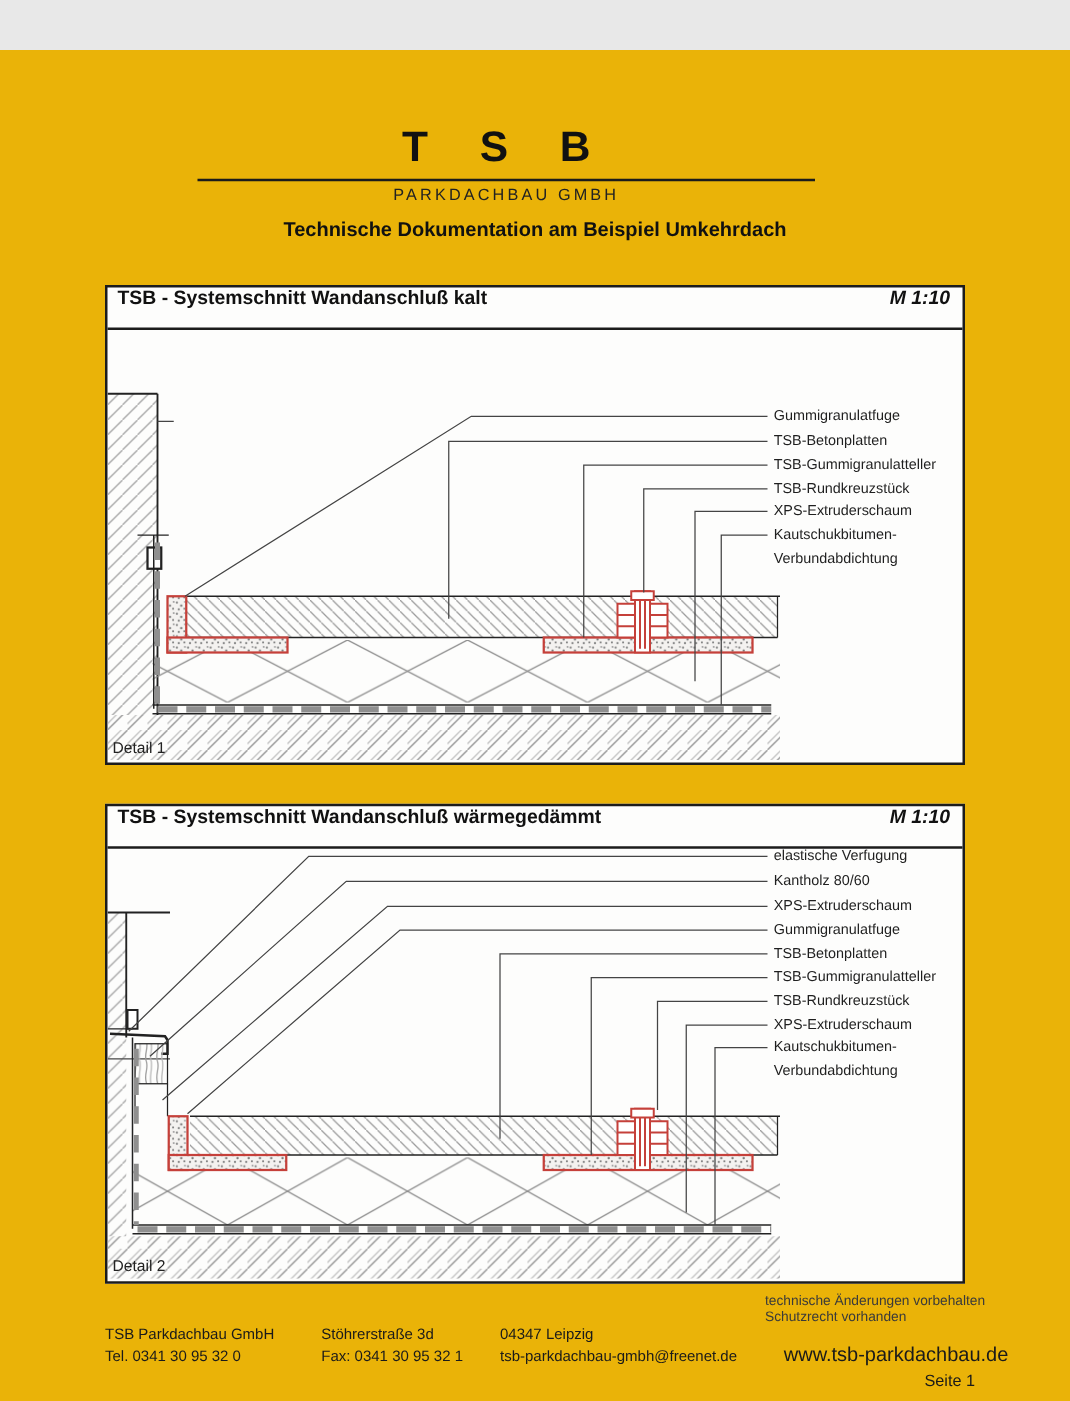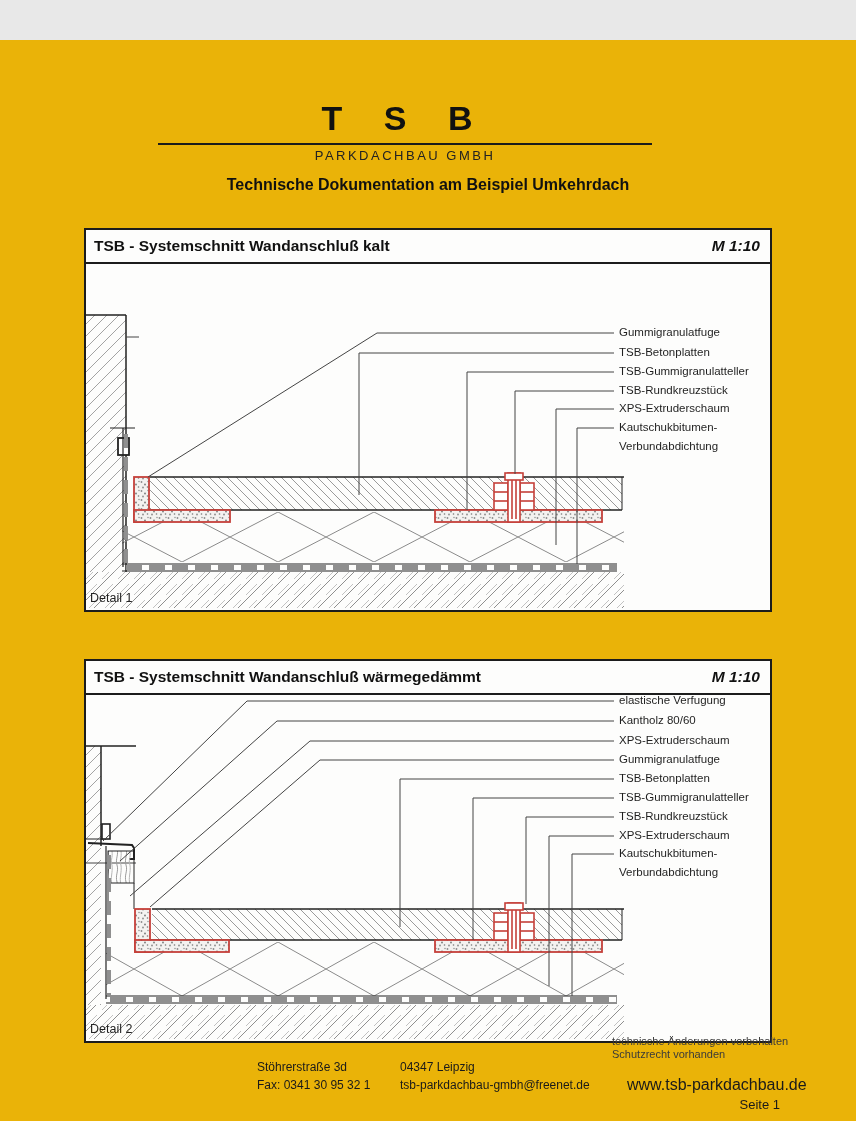--- a/index.html
+++ b/index.html
@@ -7,21 +7,21 @@
         font-family:"Liberation Sans", sans-serif;color:#1a1a1a;margin-top:40px;}
   .abs{position:absolute;}
   
   .logo-wrap{left:158px;top:58px;width:494px;text-align:center;}
   .logo{font-size:34px;font-weight:bold;letter-spacing:16px;color:#111;line-height:40px;}
   .logo-line{left:158px;top:103px;width:494px;height:2px;background:#1b1b1b;}
   .logo-sub{left:158px;top:108px;width:494px;text-align:center;font-size:13px;letter-spacing:2.5px;color:#222;}
   .doc-title{left:0;top:136px;width:856px;text-align:center;font-size:16px;font-weight:bold;color:#111;}
   
   .dbox{left:84px;width:684px;height:380px;border:2px solid #1c1c1c;background:#fdfdfc;}
-  .dbox .dhead{height:32px;border-bottom:2px solid #1c1c1c;display:flex;align-items:center;
+  .dbox .dhead{height:32px;border-bottom:2px solid #1c1c1c;display:flex;
                justify-content:space-between;padding:0 10px 0 8px;}
   .dhead .dtitle{font-size:15.5px;font-weight:bold;color:#111;}
   .dhead .dscale{font-size:15.5px;font-weight:bold;color:#111;font-style:italic;}
   svg text{font-family:"Liberation Sans", sans-serif;font-size:11.5px;fill:#1f1f1f;}
   svg text.detail{font-size:12.5px;fill:#222;}
   
   .fnotes{left:612px;top:995px;font-size:11px;line-height:13px;color:#3a3a3a;}
   .fcol{top:1018px;font-size:12px;line-height:18px;color:#1a1a1a;}
   .fcol1{left:84px;} .fcol2{left:257px;} .fcol3{left:400px;}
   .fweb{left:627px;top:1036px;font-size:16px;color:#1a1a1a;}
@@ -145,21 +145,21 @@
         <text x="533" y="108" dominant-baseline="middle">TSB-Gummigranulatteller</text>
         <text x="533" y="127" dominant-baseline="middle">TSB-Rundkreuzstück</text>
         <text x="533" y="145" dominant-baseline="middle">XPS-Extruderschaum</text>
         <text x="533" y="164" dominant-baseline="middle">Kautschukbitumen-</text>
         <text x="533" y="183" dominant-baseline="middle">Verbundabdichtung</text>
       </g>
       <text x="4" y="338" class="detail">Detail 1</text>
     </svg>
   </div>
 
-  <div class="abs dbox" style="top:619px;">
+  <div class="abs dbox" style="top:603px;">
     <div class="dhead">
       <span class="dtitle">TSB - Systemschnitt Wandanschluß wärmegedämmt</span>
       <span class="dscale">M 1:10</span>
     </div>
     <svg width="680" height="344" viewBox="0 0 680 344">
 
       <g>
         <rect x="0" y="51" width="15" height="259" fill="url(#hatchWall)"></rect>
         <line x1="0" y1="51" x2="50" y2="51" stroke="#222" stroke-width="1.5"></line>
         <line x1="15" y1="51" x2="15" y2="151" stroke="#222" stroke-width="1.5"></line>
@@ -240,20 +240,24 @@
         <text x="533" y="178" dominant-baseline="middle">Verbundabdichtung</text>
       </g>
       <text x="4" y="338" class="detail">Detail 2</text>
     </svg>
   </div>
 
   <div class="abs fnotes">
     <div>technische Änderungen vorbehalten</div>
     <div>Schutzrecht vorhanden</div>
   </div>
+  <div class="abs fcol fcol1">
+    <div>TSB Parkdachbau GmbH</div>
+    <div>Tel. 0341 30 95 32 0</div>
+  </div>
   <div class="abs fcol fcol2">
     <div>Stöhrerstraße 3d</div>
     <div>Fax: 0341 30 95 32 1</div>
   </div>
   <div class="abs fcol fcol3">
     <div>04347 Leipzig</div>
     <div>tsb-parkdachbau-gmbh@freenet.de</div>
   </div>
   <div class="abs fweb">www.tsb-parkdachbau.de</div>
   <div class="abs fpage">Seite 1</div>

